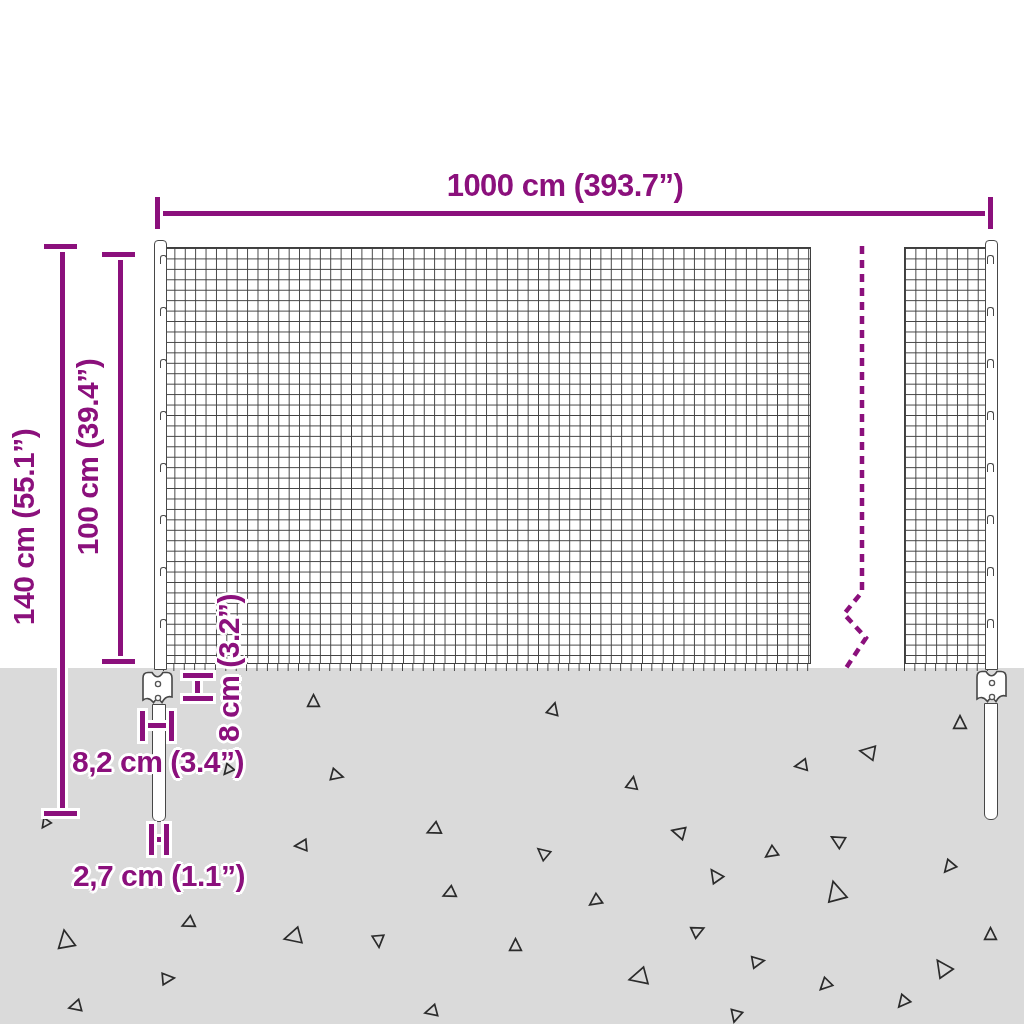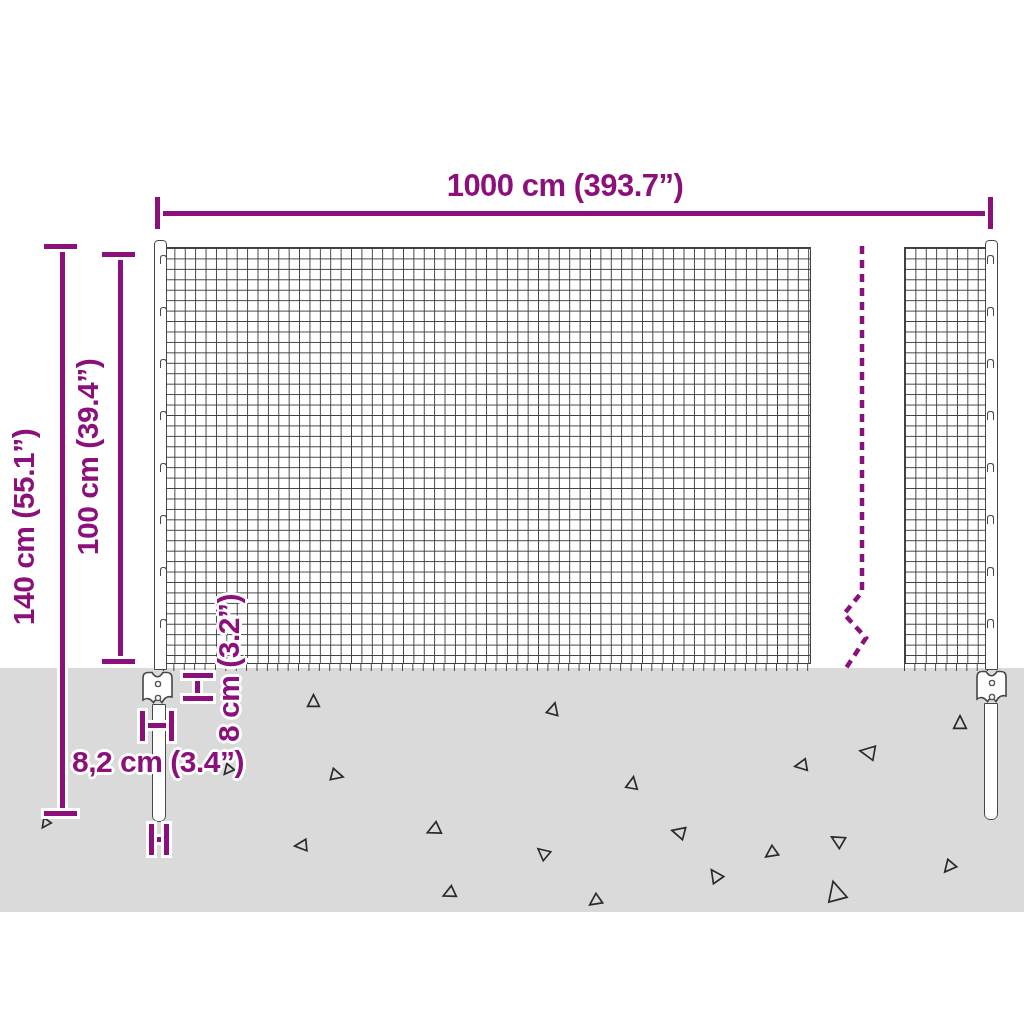--- a/index.html
+++ b/index.html
@@ -1,17 +1,17 @@
 <!DOCTYPE html>
 <html><head>
 <meta charset="utf-8">
 <style>
   html,body{margin:0;padding:0;background:#fff;}
   #stage{
-    position:relative;width:1024px;height:912px;overflow:hidden;background:#ffffff;
+    position:relative;width:1024px;height:1024px;overflow:hidden;background:#ffffff;
     font-family:"Liberation Sans","DejaVu Sans",sans-serif;
   }
   .ground{position:absolute;left:0;top:668px;width:1024px;height:356px;background:#dadada;}
   .mesh{
     position:absolute;top:247px;height:417px;box-sizing:border-box;
     border:1px solid #3f3f3f;background-color:#ffffff;
     background-image:
       linear-gradient(to right,#3f3f3f 1px,transparent 1px),
       linear-gradient(to bottom,#3f3f3f 1px,transparent 1px);
     background-size:10.4px 10.45px;
@@ -212,20 +212,21 @@
   <div class="dim-label rot" style="left:71px;top:649px;width:320px;height:38px;">8 cm (3.2”)</div>
 
   <div class="dim" style="left:142px;top:723px;width:30px;height:5px;"></div>
   <div class="dim" style="left:140px;top:711px;width:5px;height:30px;"></div>
   <div class="dim" style="left:169px;top:711px;width:5px;height:30px;"></div>
   <div class="dim-label" style="left:-2px;top:745px;width:320px;">8,2 cm (3.4”)</div>
 
   <div class="dim" style="left:152px;top:837px;width:15px;height:5px;"></div>
   <div class="dim" style="left:149px;top:824px;width:5px;height:31px;"></div>
   <div class="dim" style="left:164px;top:824px;width:5px;height:31px;"></div>
+  <div class="dim-label" style="left:-1px;top:859px;width:320px;">2,7 cm (1.1”)</div>
 
 <div class="clip" style="left: 160px; top: 255px;"></div>
     <div class="clip" style="left: 160px; top: 307px;"></div>
     <div class="clip" style="left: 160px; top: 359px;"></div>
     <div class="clip" style="left: 160px; top: 411px;"></div>
     <div class="clip" style="left: 160px; top: 463px;"></div>
     <div class="clip" style="left: 160px; top: 515px;"></div>
     <div class="clip" style="left: 160px; top: 567px;"></div>
     <div class="clip" style="left: 160px; top: 619px;"></div>
     <div class="clip" style="left: 987px; top: 255px;"></div>

